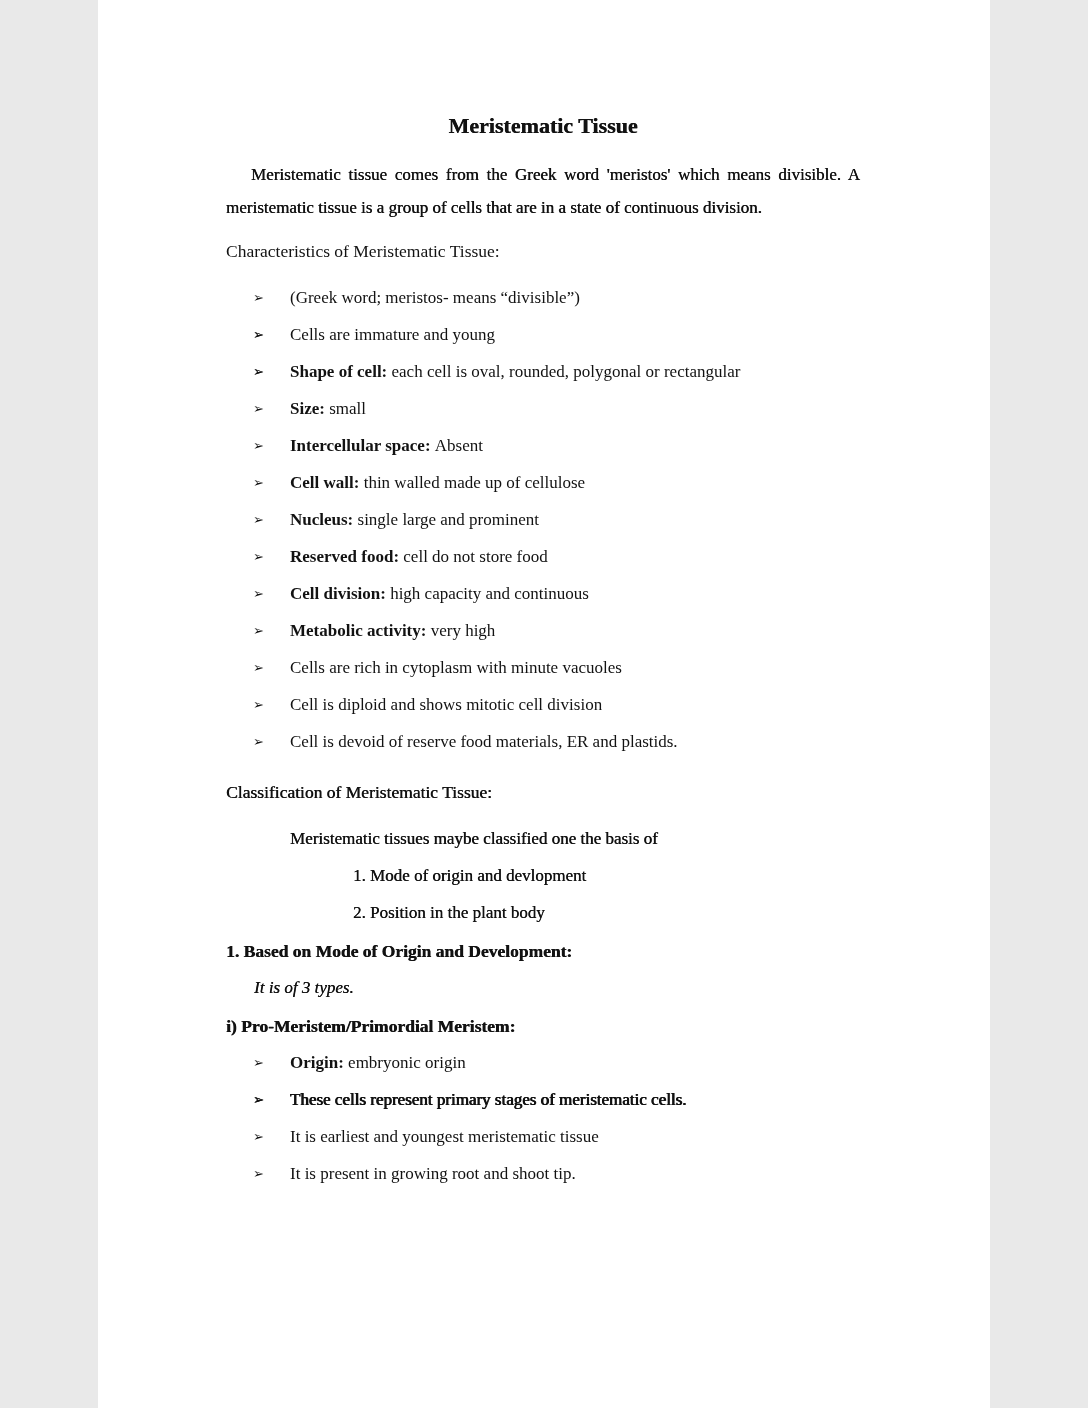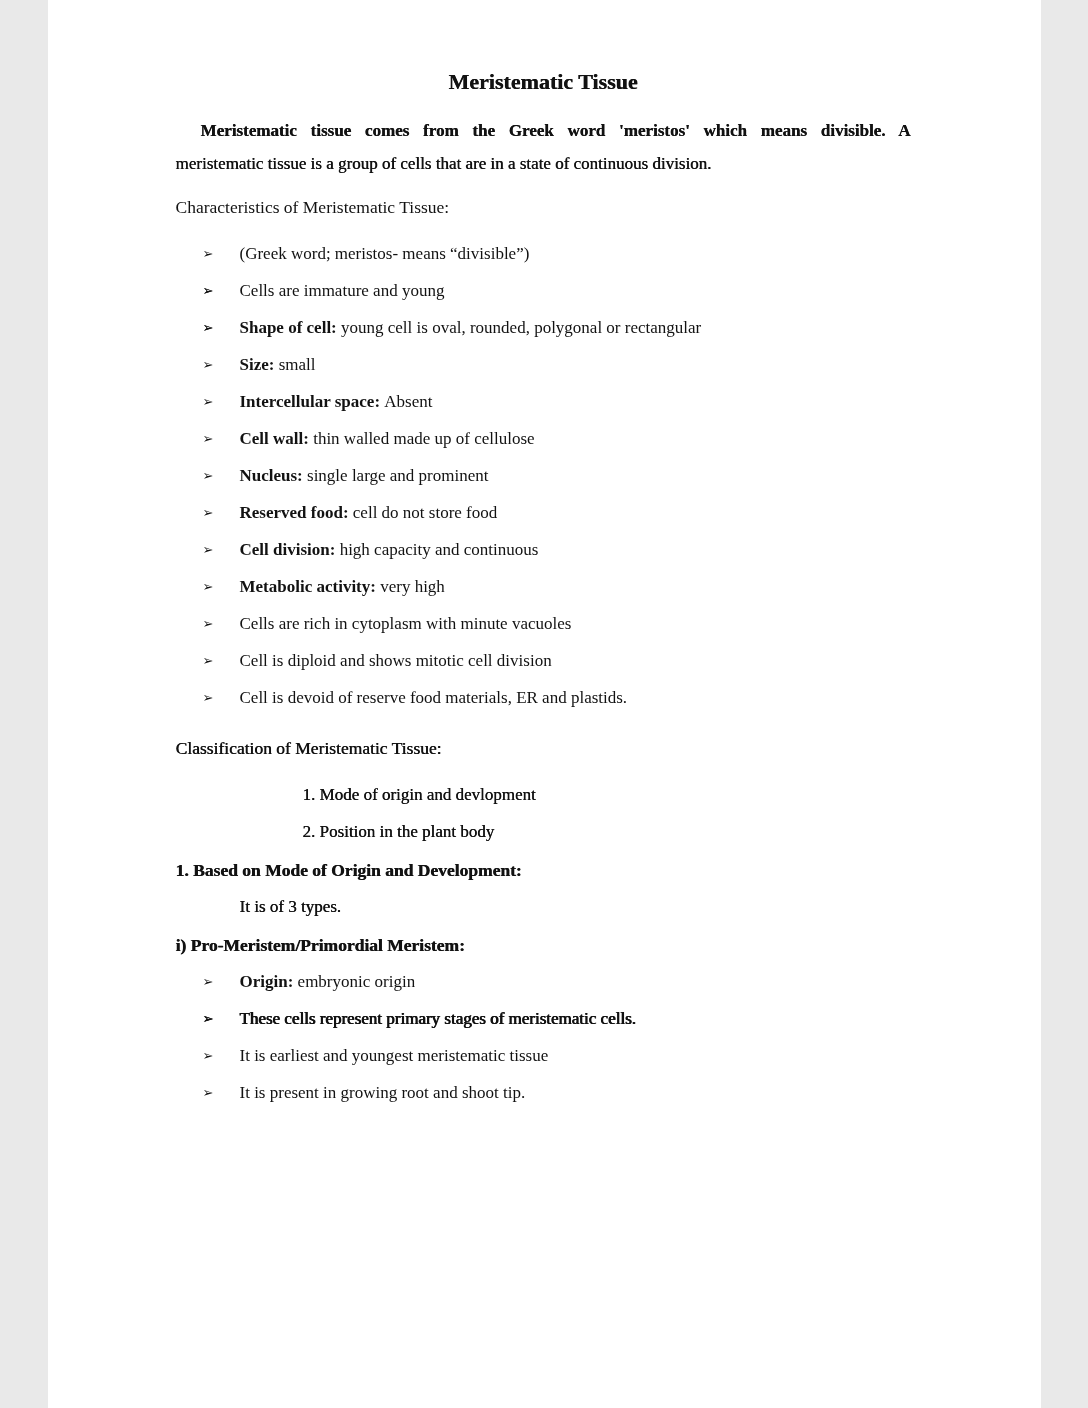--- a/index.html
+++ b/index.html
@@ -1,40 +1,40 @@
 <!DOCTYPE html>
 <html><head>
 <meta charset="utf-8">
 <title>Meristematic Tissue</title>
 <style>
   html, body { margin: 0; padding: 0; background: #e9e9e9; }
   .page {
     position: relative;
-    width: 993px;
+    width: 892px;
     height: 1408px;
     margin: 0 auto;
     background: #ffffff;
     color: #121212;
     font-family: "Liberation Serif", "DejaVu Serif", serif;
     font-size: 17px;
     box-sizing: border-box;
-    padding: 69px 130px 40px 128px;
+    padding: 113px 130px 40px 128px;
     overflow: hidden;
   }
   .doc-title {
     font-size: 22px;
     font-weight: bold;
     text-align: center;
     line-height: 25px;
     margin: 0 0 20px 0;
     text-shadow: 0.4px 0 0 currentColor;
   }
   .intro { margin: 0 0 16px 0; }
   .intro-line { line-height: 33px; text-shadow: 0.35px 0 0 currentColor; }
-  .intro-line.first { text-align: justify; text-align-last: justify; text-indent: 25px; font-weight: bold; }
+  .intro-line.first { text-align: justify; text-align-last: justify; text-indent: 25px; }
   .section-heading {
     font-weight: normal;
     font-size: 17.5px;
     line-height: 22px;
     margin: 0 0 25px 0;
   }
   .section-heading.smudge, .sub-heading.smudge { text-shadow: 0.45px 0 0 currentColor; }
   ul.bullet-list { list-style: none; margin: 0; padding: 0; }
   .bullet-item {
     position: relative;
@@ -67,24 +67,25 @@
     margin-bottom: 15px;
     text-shadow: 0.35px 0 0 currentColor;
   }
   .sub-heading {
     font-weight: bold;
     font-size: 17.5px;
     line-height: 22px;
     margin: 16px 0 15px 0;
   }
   .note-line {
-    margin-left: 64px;
+    margin-left: 28px;
     line-height: 22px;
     margin-bottom: 15px;
     text-shadow: 0.35px 0 0 currentColor;
+    font-style: italic;
   }
 </style>
 </head>
 <body>
 
 <div class="page">
 
   <h1 class="doc-title">Meristematic Tissue</h1>
 
   <div class="intro">
@@ -92,36 +93,37 @@
     <div class="intro-line">meristematic tissue is a group of cells that are in a state of continuous division.</div>
   </div>
 
   <h2 class="section-heading">Characteristics of Meristematic Tissue:</h2>
 
   <ul class="bullet-list">
       <li class="bullet-item"><span class="marker">➢</span><span>(Greek word; meristos- means “divisible”)</span></li>
       <li class="bullet-item"><span class="marker">➢</span></li>
       <li class="bullet-item"><span class="marker">➢</span><span>Cells are immature and young</span></li>
       <li class="bullet-item"><span class="marker">➢</span></li>
-      <li class="bullet-item"><span class="marker">➢</span><b>Shape of cell: </b><span>young cell is oval, rounded, polygonal or rectangular</span></li>
+      <li class="bullet-item"><span class="marker">➢</span><b>Shape of cell: </b><span>each cell is oval, rounded, polygonal or rectangular</span></li>
       <li class="bullet-item"><span class="marker">➢</span><b>Size: </b><span>small</span></li>
       <li class="bullet-item"><span class="marker">➢</span><b>Intercellular space: </b><span>Absent</span></li>
       <li class="bullet-item"><span class="marker">➢</span><b>Cell wall: </b><span>thin walled made up of cellulose</span></li>
       <li class="bullet-item"><span class="marker">➢</span><b>Nucleus: </b><span>single large and prominent</span></li>
       <li class="bullet-item"><span class="marker">➢</span><b>Reserved food: </b><span>cell do not store food</span></li>
       <li class="bullet-item"><span class="marker">➢</span><b>Cell division: </b><span>high capacity and continuous</span></li>
       <li class="bullet-item"><span class="marker">➢</span><b>Metabolic activity: </b><span>very high</span></li>
       <li class="bullet-item"><span class="marker">➢</span><span>Cells are rich in cytoplasm with minute vacuoles</span></li>
       <li class="bullet-item"><span class="marker">➢</span><span>Cell is diploid and shows mitotic cell division</span></li>
       <li class="bullet-item"><span class="marker">➢</span><span>Cell is devoid of reserve food materials, ER and plastids.</span></li>
     </ul>
 
   <div class="class-section">
     <h2 class="section-heading smudge" style="">Classification of Meristematic Tissue:</h2>
 
+    <div class="lead-line">Meristematic tissues maybe classified one the basis of</div>
 
     <div>
         <div class="num-line">1. Mode of origin and devlopment</div>
         <div class="num-line">2. Position in the plant body</div>
       </div>
 
     <h3 class="sub-heading smudge">1. Based on Mode of Origin and Development:</h3>
 
     <div class="note-line">It is of 3 types.</div>
 

